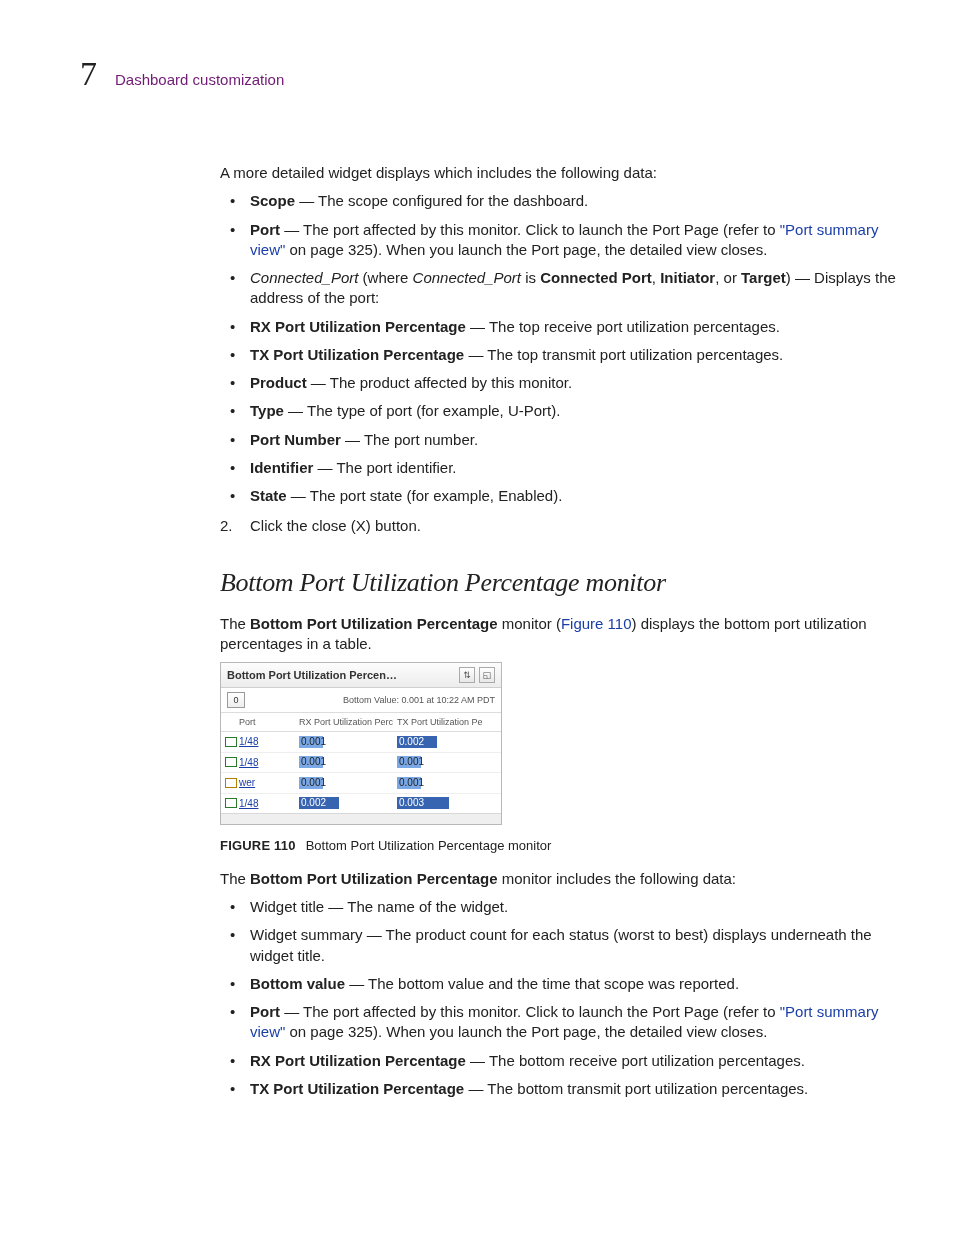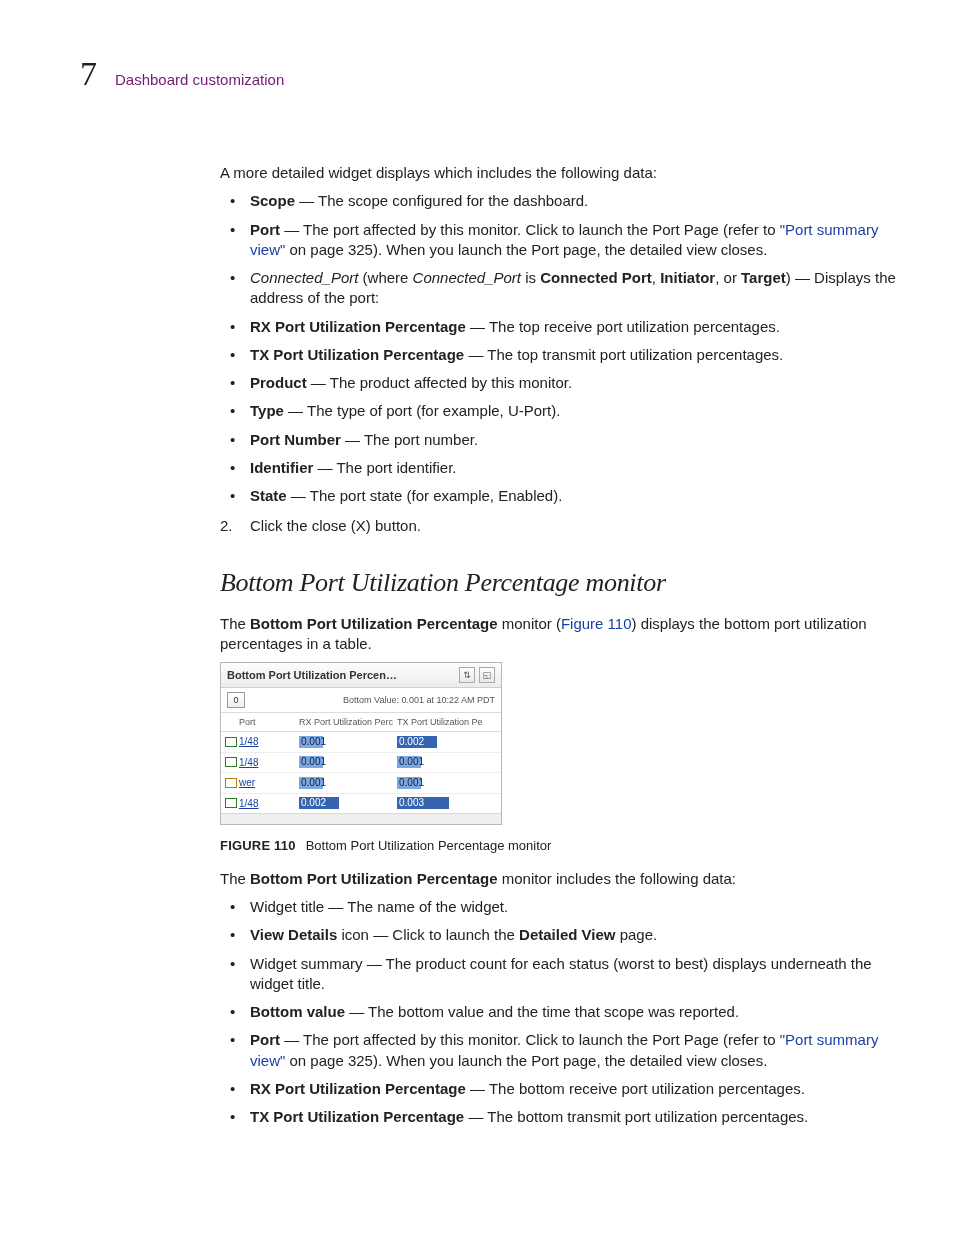--- a/index.html
+++ b/index.html
@@ -306,21 +306,20 @@
     <div class="figcap">
       <span class="fl">FIGURE 110</span><span>Bottom Port Utilization Percentage monitor</span>
     </div>
 
     <p>
       <span>The </span><span class="b">Bottom Port Utilization Percentage</span><span> monitor includes the following data:</span>
     </p>
 
     <ul class="bul">
       <li><span>Widget title — The name of the widget.</span></li>
-      <li><span class="b">View Details</span><span> icon — Click to launch the </span><span class="b">Detailed View</span><span> page.</span></li>
       <li><span>Widget summary — The product count for each status (worst to best) displays underneath the widget title.</span></li>
       <li><span class="b">Bottom value</span><span> — The bottom value and the time that scope was reported.</span></li>
       <li>
         <span class="b">Port</span><span> — The port affected by this monitor. Click to launch the Port Page (refer to </span><a class="link" href="#">"Port summary view"</a><span> on page 325). When you launch the Port page, the detailed view closes.</span>
       </li>
       <li><span class="b">RX Port Utilization Percentage</span><span> — The bottom receive port utilization percentages.</span></li>
       <li><span class="b">TX Port Utilization Percentage</span><span> — The bottom transmit port utilization percentages.</span></li>
     </ul>
 
   </div>

